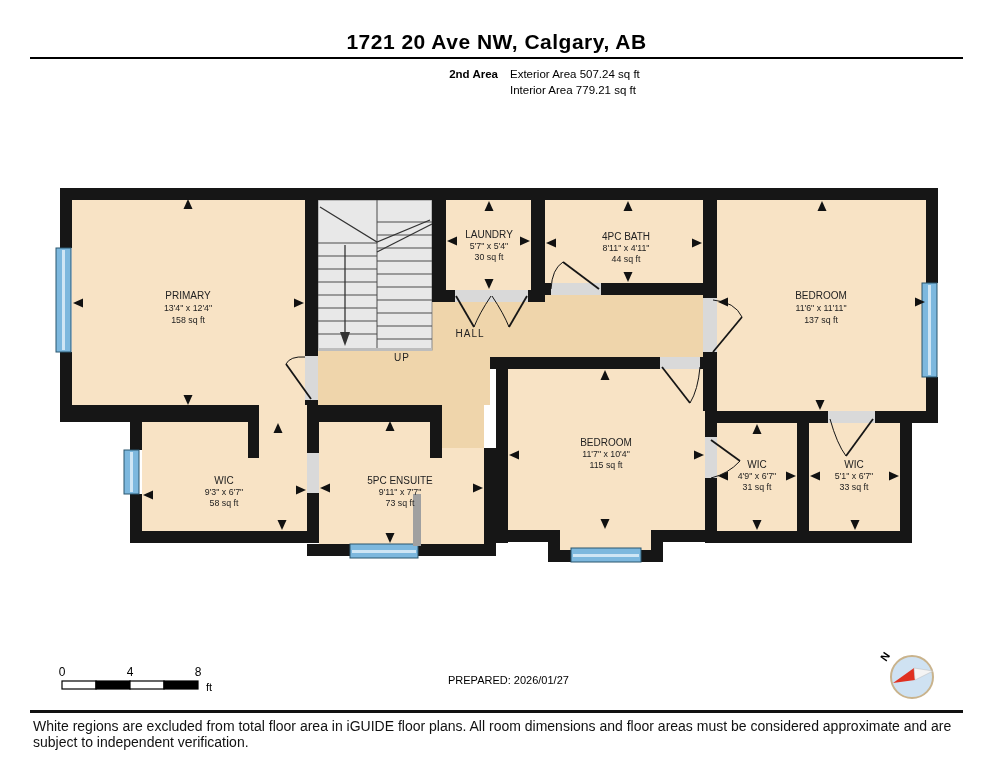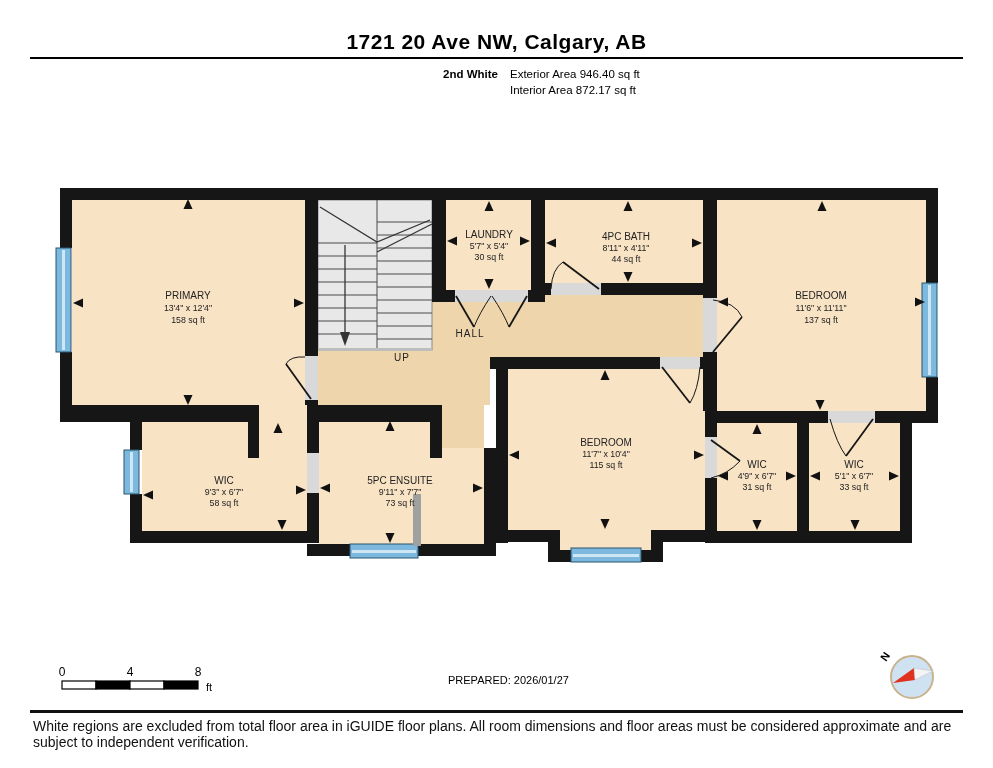--- a/index.html
+++ b/index.html
@@ -18,23 +18,23 @@
   .room-area{font-size:8.8px;fill:#222;}
   .hall-text{font-size:10px;fill:#222;letter-spacing:1px;}
   .small-num{font-size:12px;fill:#000;}
 </style>
 </head>
 <body>
 
 <div class="hdr-title">1721 20 Ave NW, Calgary, AB</div>
 <div class="hdr-rule"></div>
 <div class="floor-row">
-  <span class="floor-label">2nd White</span>
-  <span class="area-1">Exterior Area 946.40 sq ft</span>
-  <span class="area-2">Interior Area 872.17 sq ft</span>
+  <span class="floor-label">2nd Area</span>
+  <span class="area-1">Exterior Area 507.24 sq ft</span>
+  <span class="area-2">Interior Area 779.21 sq ft</span>
 </div>
 
 <svg width="993" height="768" viewBox="0 0 993 768" style="position:absolute;top:0;left:0;">
 
   <g>
     <rect x="72" y="200" width="233" height="205" fill="#f8e3c5"></rect>
     <rect x="446" y="200" width="85" height="90" fill="#f8e3c5"></rect>
     <rect x="545" y="200" width="158" height="83" fill="#f8e3c5"></rect>
     <rect x="717" y="200" width="209" height="211" fill="#f8e3c5"></rect>
     <rect x="142" y="422" width="165" height="109" fill="#f8e3c5"></rect>

